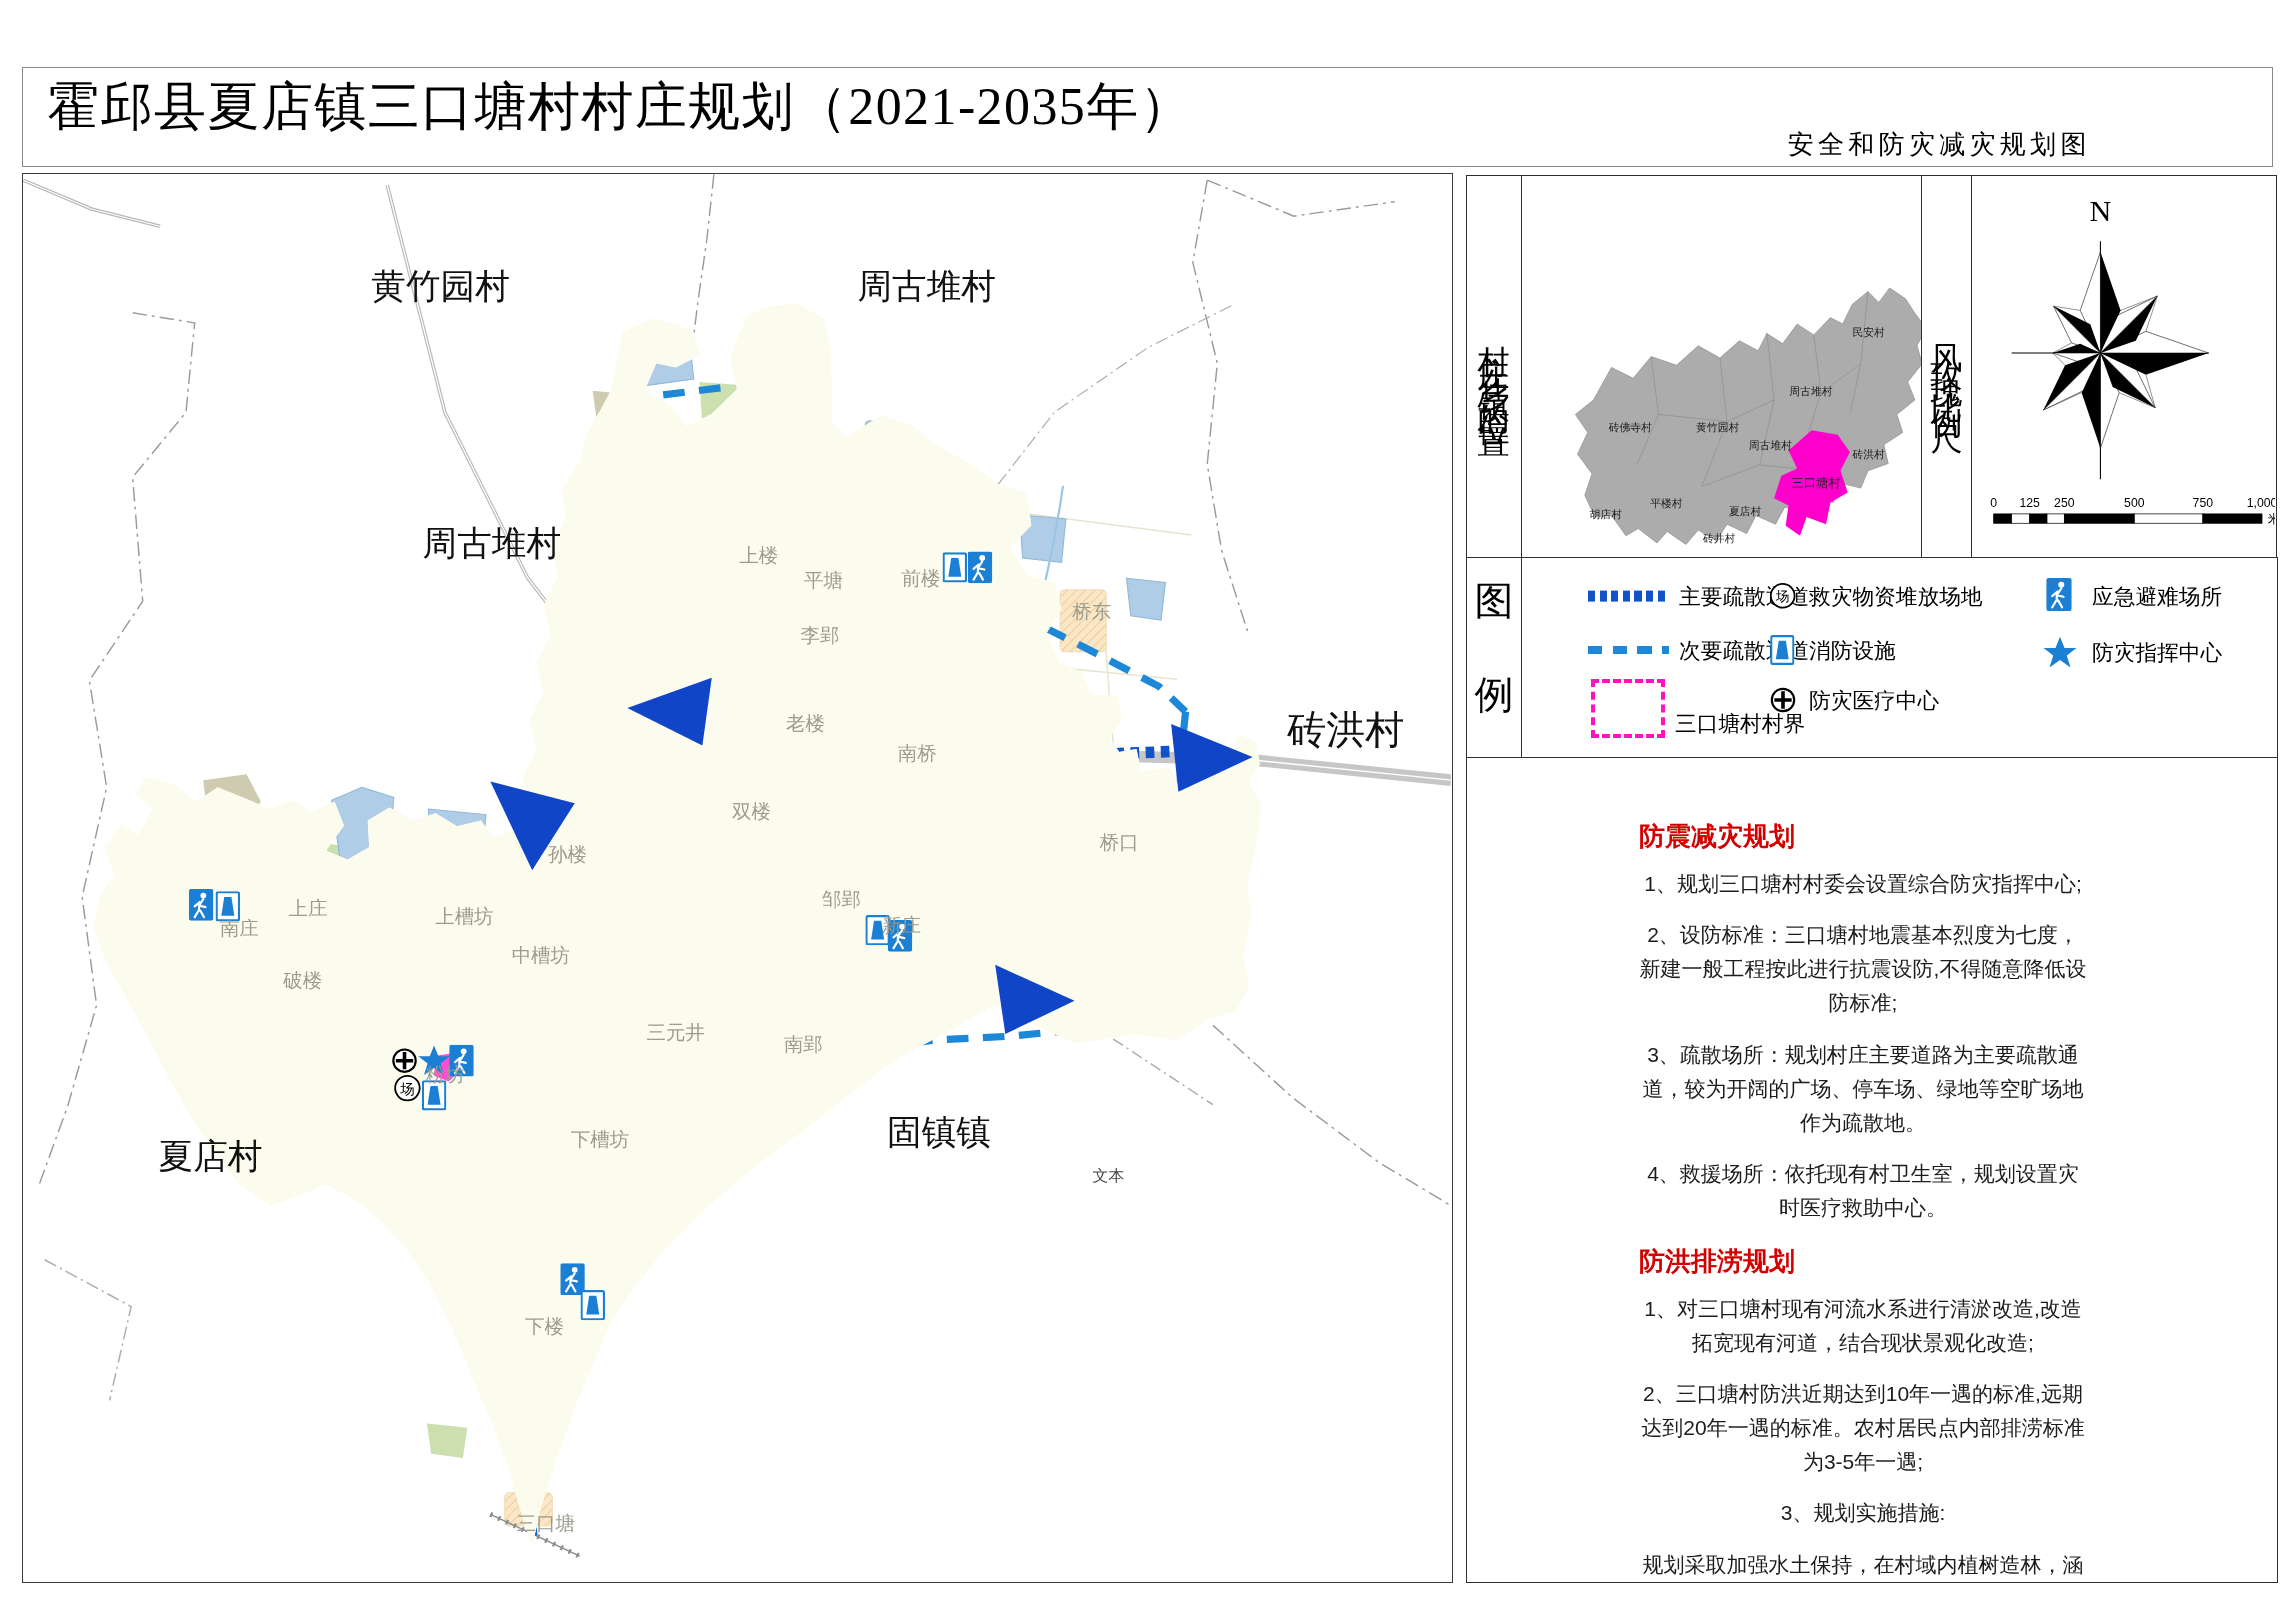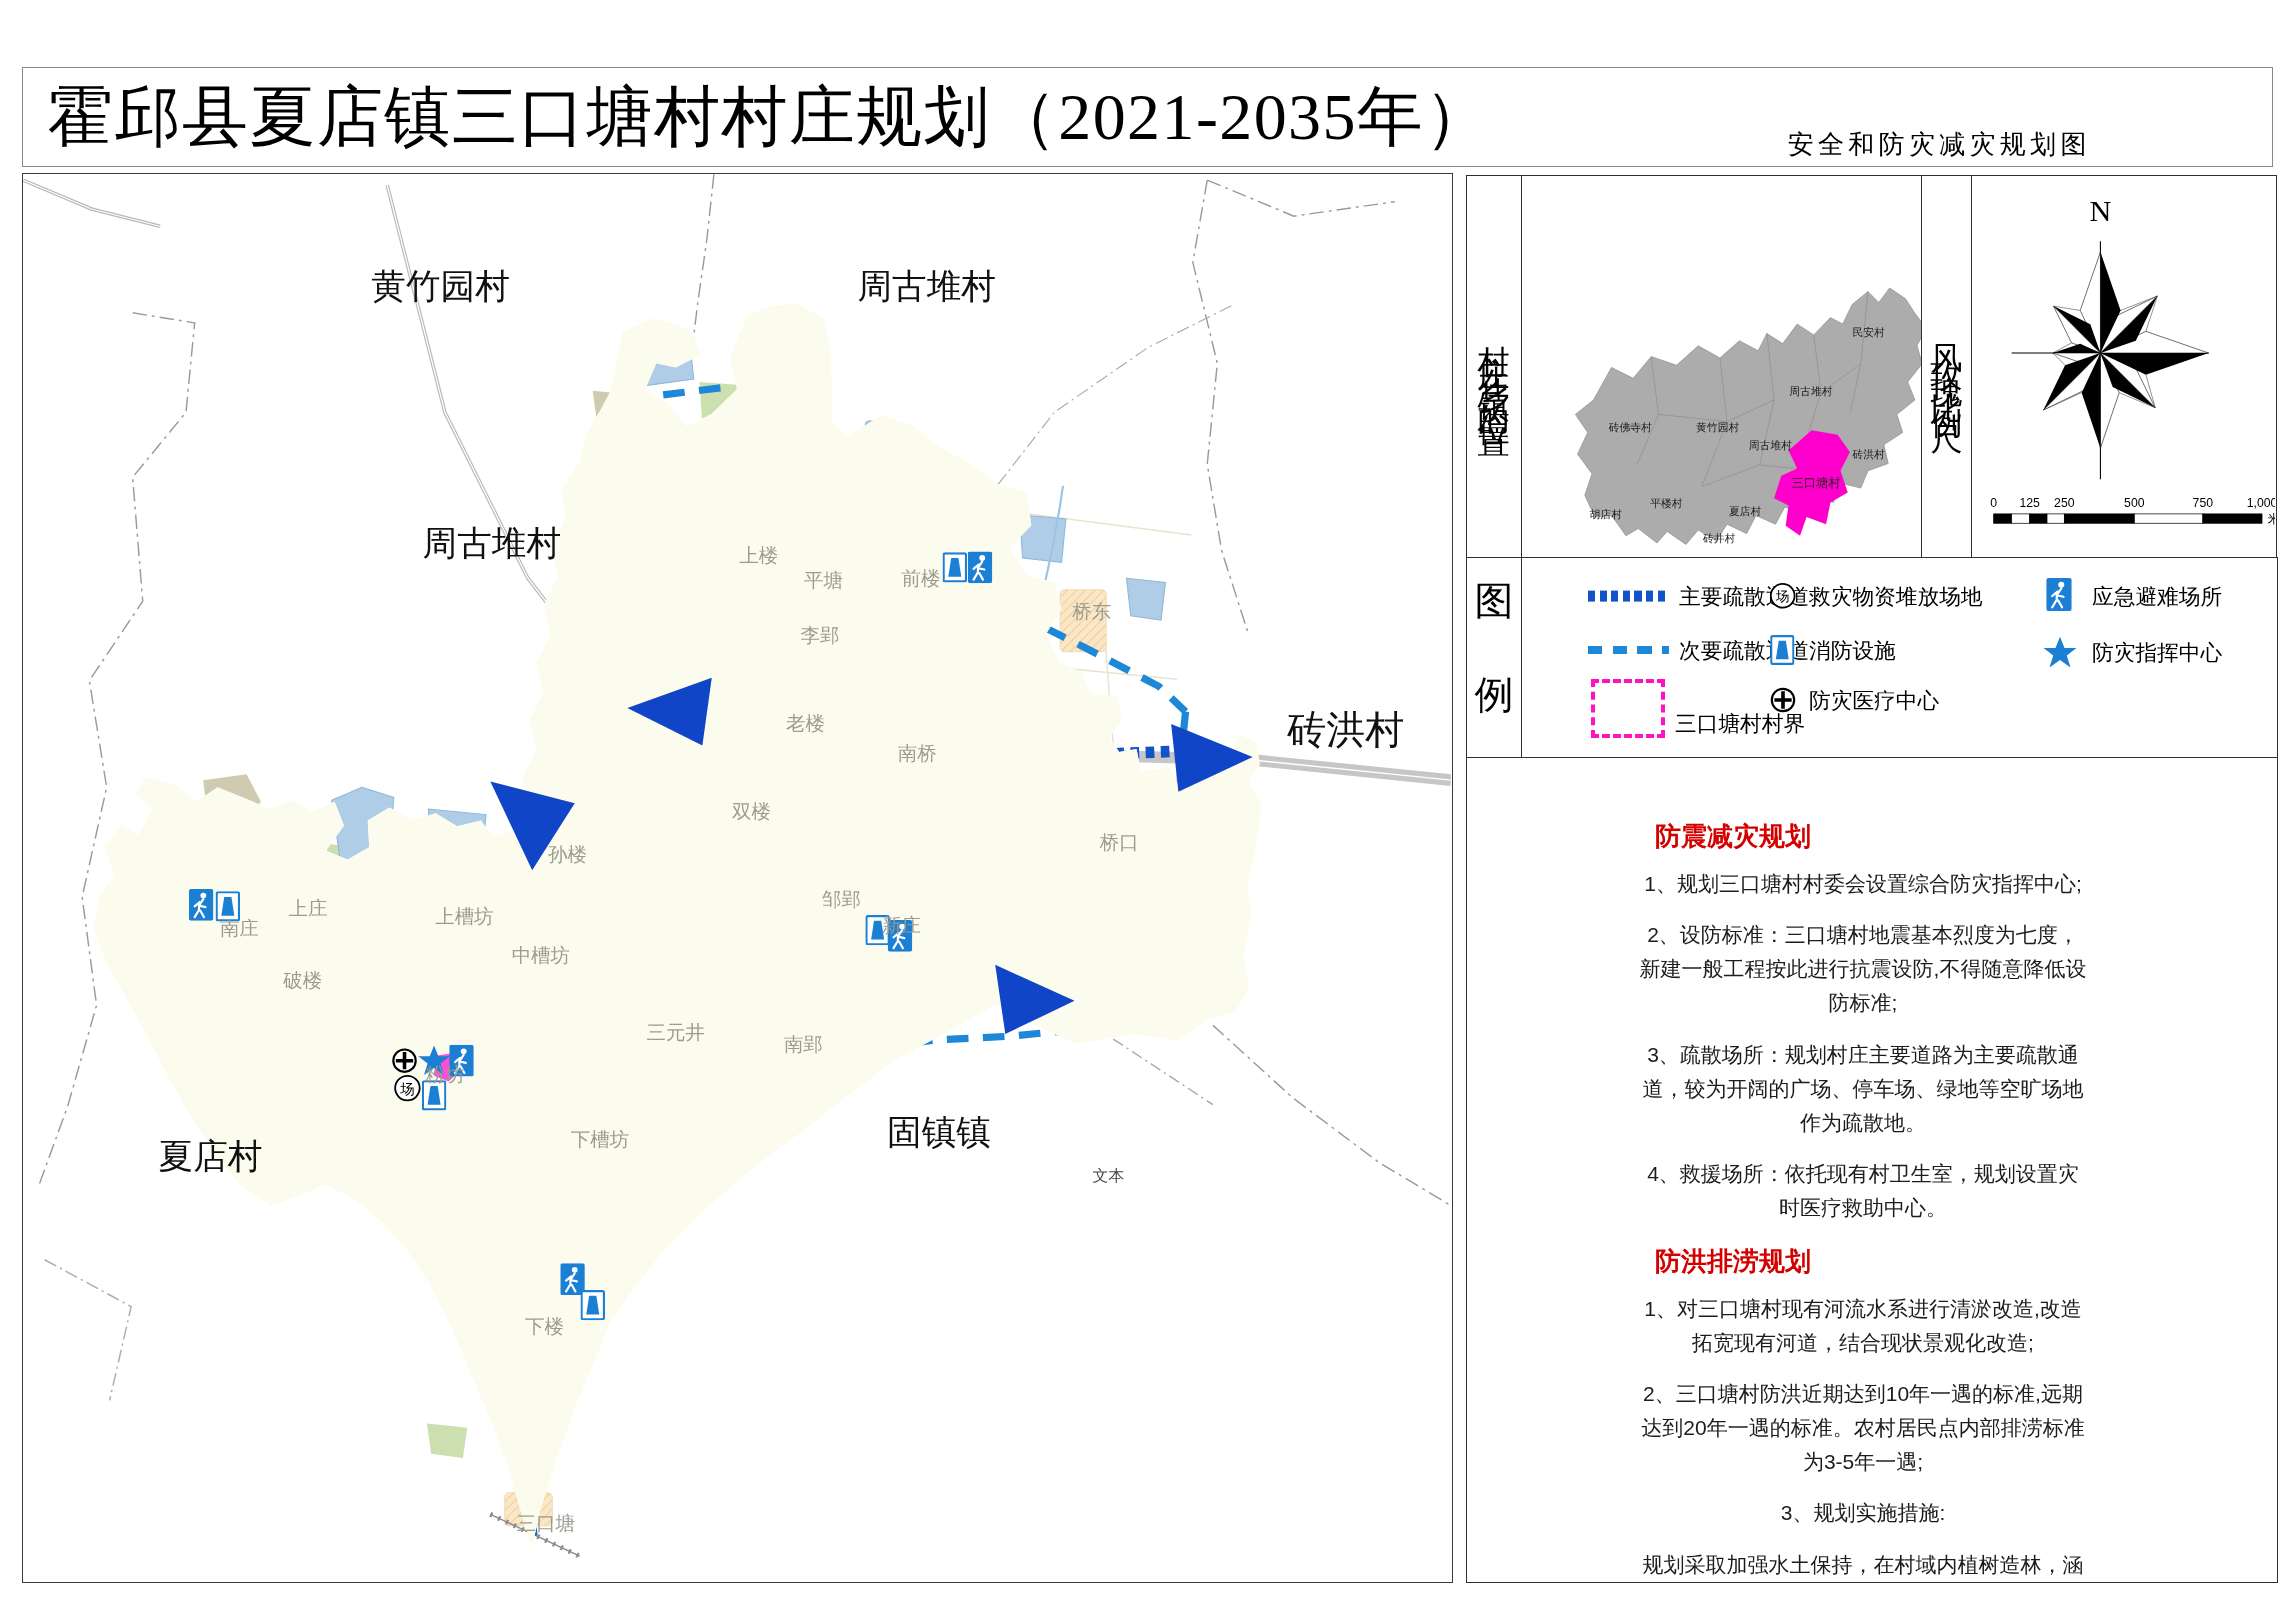--- a/index.html
+++ b/index.html
@@ -1,31 +1,31 @@
 <!DOCTYPE html>
 <html style="font-size:11.6px"><head>
 <meta charset="utf-8">
 <style>
   html,body{margin:0;padding:0;background:#fff;}
   body{width:2295px;height:1621px;position:relative;font-family:"Liberation Sans",sans-serif;}
   .abs{position:absolute;}
   .box{position:absolute;background:#fff;border:1.4px solid #2f2f2f;box-sizing:border-box;}
   .titlebox{position:absolute;left:21.7px;top:67px;width:2251px;height:100px;border:1.4px solid #8a8a8a;box-sizing:border-box;background:#fff;}
-  .maintitle{position:absolute;left:24.6px;top:4.3px;font-family:"Liberation Serif",serif;font-size:66px;color:#000;letter-spacing:1.4px;white-space:nowrap;}
+  .maintitle{position:absolute;left:24.6px;top:4.3px;font-family:"Liberation Serif",serif;font-size:52px;color:#000;letter-spacing:1.4px;white-space:nowrap;}
   .subtitle{position:absolute;right:181px;bottom:4.3px;font-family:"Liberation Serif",serif;font-size:26px;color:#000;letter-spacing:4.3px;}
   .mapframe{position:absolute;left:21.7px;top:173px;width:1431px;height:1410px;border:1.4px solid #3a3a3a;box-sizing:border-box;background:#fff;overflow:hidden;}
   .vstrip{display:flex;align-items:center;justify-content:center;}
   .vtext{writing-mode:vertical-rl;text-orientation:upright;font-family:"Liberation Serif",serif;font-size:32px;color:#000;letter-spacing:11.6px;}
   .legend-char{position:absolute;left:0;width:100%;text-align:center;font-family:"Liberation Serif",serif;font-size:39px;color:#000;}
   .leg-label{position:absolute;font-size:21.7px;color:#000;white-space:nowrap;font-family:"Liberation Sans",sans-serif;transform:translateY(-50%);}
   .sw-main{position:absolute;width:81px;height:10.8px;background:repeating-linear-gradient(90deg,#1253C8 0 7.2px,#ffffff 7.2px 11.6px);transform:translateY(-50%);}
   .sw-sec{position:absolute;width:81px;height:8px;background:repeating-linear-gradient(90deg,#1E88D8 0 14.4px,#ffffff 14.4px 24.6px);transform:translateY(-50%);}
   .sw-bound{position:absolute;width:66px;height:51px;border:4.3px dashed #FF12C0;}
   .notes{position:absolute;left:1466px;top:757px;width:812px;height:826px;border:1.4px solid #2f2f2f;box-sizing:border-box;background:#fff;padding:42px 51px 14.4px 172px;overflow:hidden;}
-  .notes h3{margin:19px 0 13px 16px;font-size:26px;color:#D40000;font-family:Liberation Mono, monospace;}
+  .notes h3{margin:19px 0 13px 0;font-size:26px;color:#D40000;font-family:Liberation Mono, monospace;}
   .notes p{margin:0 0 17.3px 0;font-size:21px;line-height:34px;color:#1c1c1c;width:448px;text-align:center;}
   svg text{font-family:"Liberation Sans",sans-serif;}
   .sertext{font-family:"Liberation Serif",serif;}
 </style>
 </head>
 <body>
 
 <svg width="0" height="0" style="position:absolute" aria-hidden="true">
   <defs>
     <symbol id="ic-run" viewBox="0 0 34 44">

